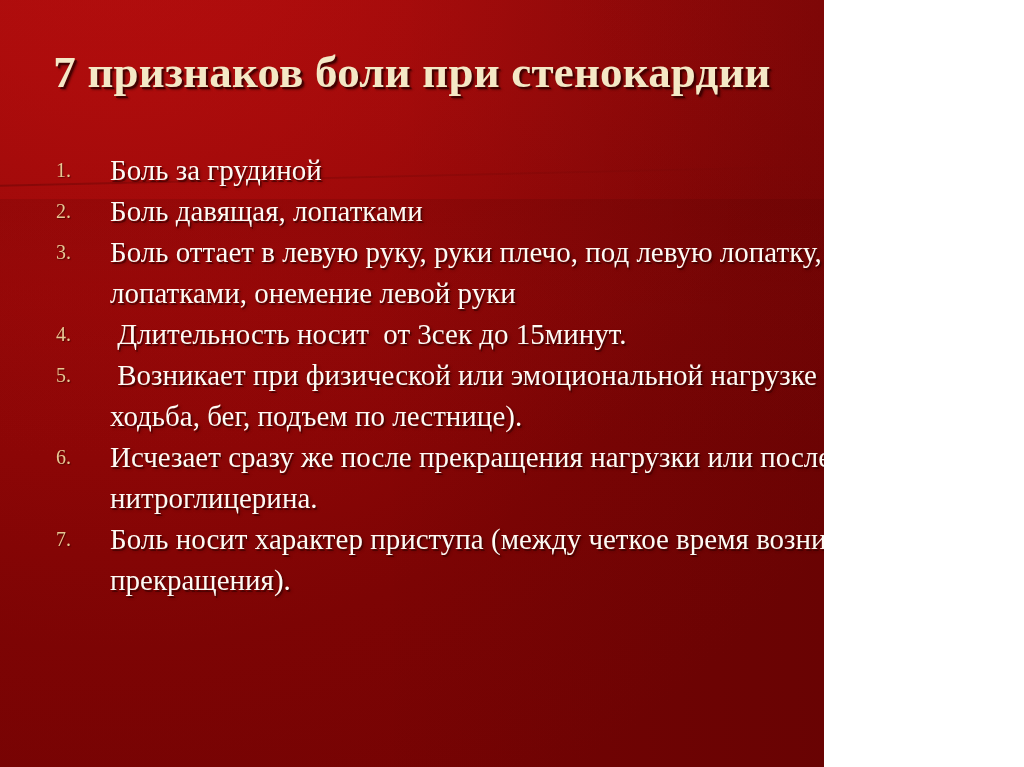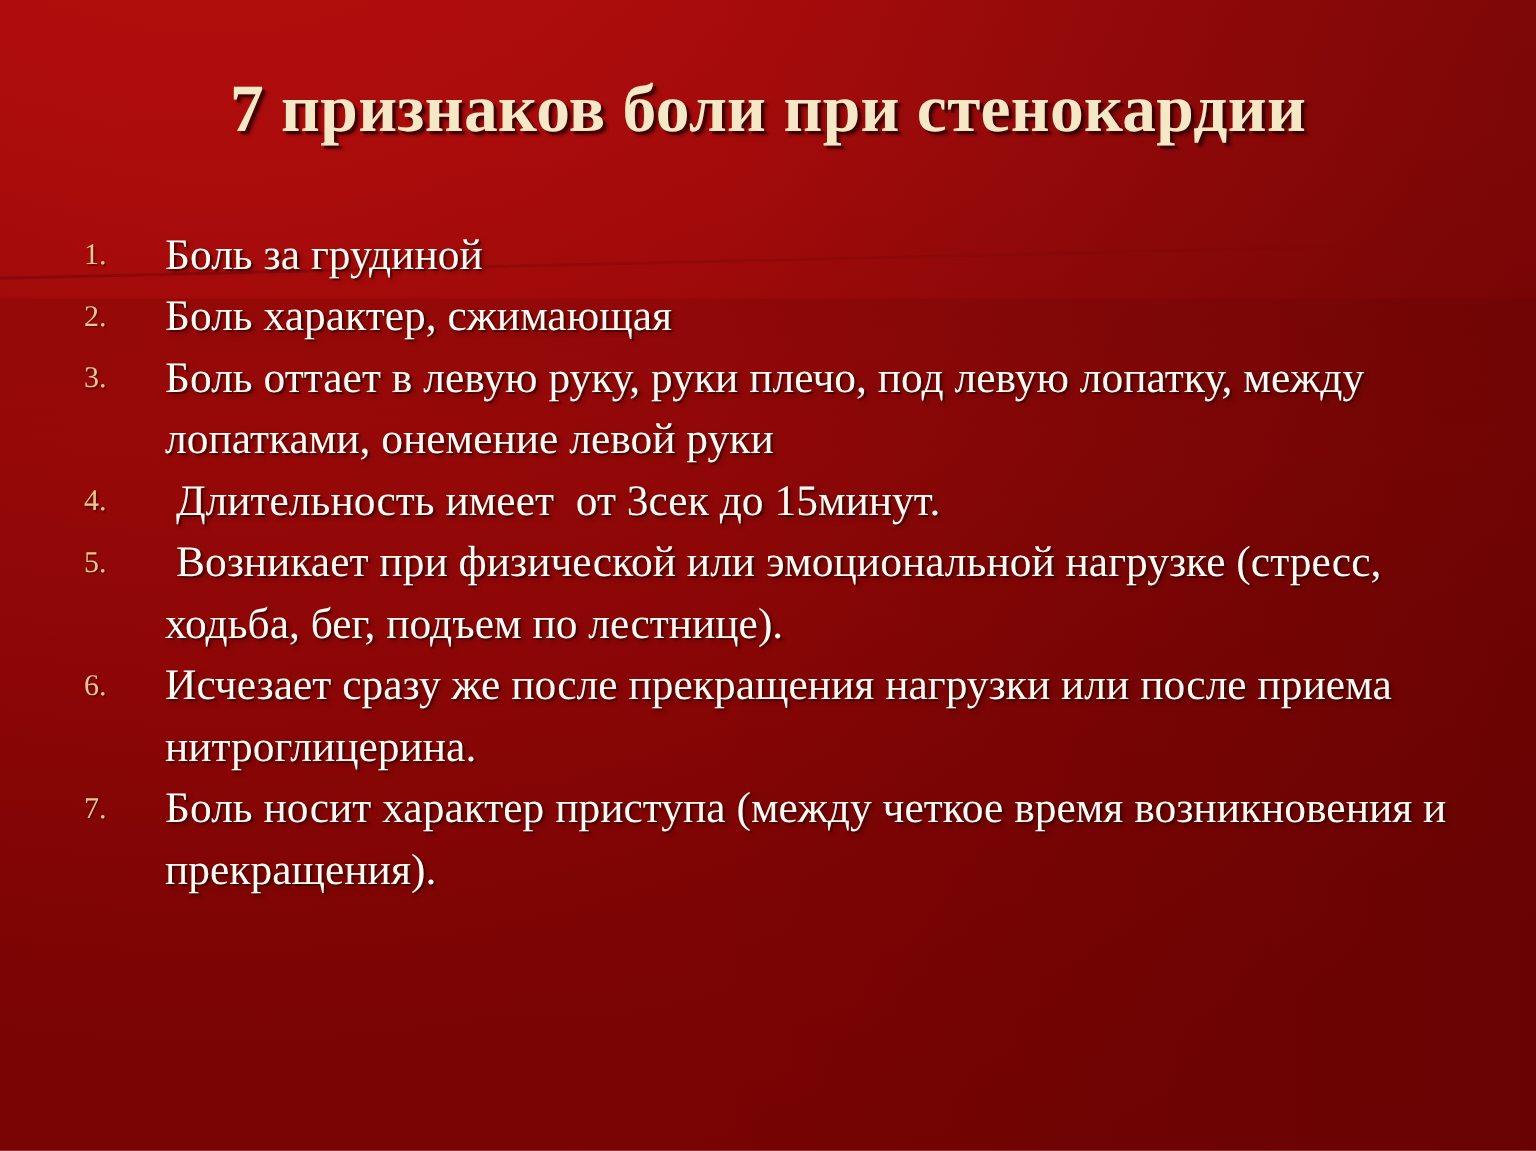--- a/index.html
+++ b/index.html
@@ -9,21 +9,21 @@
   }
   body {
     width: 1024px;
     height: 767px;
     overflow: hidden;
     font-family: "Liberation Serif", "DejaVu Serif", serif;
   }
 
   #slide {
     position: relative;
-    width: 1024px;
+    width: 824px;
     height: 767px;
     overflow: hidden;
     background: #7b0404;
   }
 
   
   .bg-base {
     position: absolute;
     inset: 0;
     background:
@@ -153,31 +153,31 @@
 
   <div class="list">
 
     <div class="item">
       <div class="num">1.</div>
       <div class="txt">Боль за грудиной</div>
     </div>
 
     <div class="item">
       <div class="num">2.</div>
-      <div class="txt">Боль характер, сжимающая</div>
+      <div class="txt">Боль давящая, лопатками</div>
     </div>
 
     <div class="item">
       <div class="num">3.</div>
       <div class="txt">Боль оттает в левую руку, руки плечо, под левую лопатку, между лопатками, онемение левой руки</div>
     </div>
 
     <div class="item">
       <div class="num">4.</div>
-      <div class="txt"> Длительность имеет  от 3сек до 15минут.</div>
+      <div class="txt"> Длительность носит  от 3сек до 15минут.</div>
     </div>
 
     <div class="item">
       <div class="num">5.</div>
       <div class="txt"> Возникает при физической или эмоциональной нагрузке (стресс, ходьба, бег, подъем по лестнице).</div>
     </div>
 
     <div class="item">
       <div class="num">6.</div>
       <div class="txt">Исчезает сразу же после прекращения нагрузки или после приема нитроглицерина.</div>

